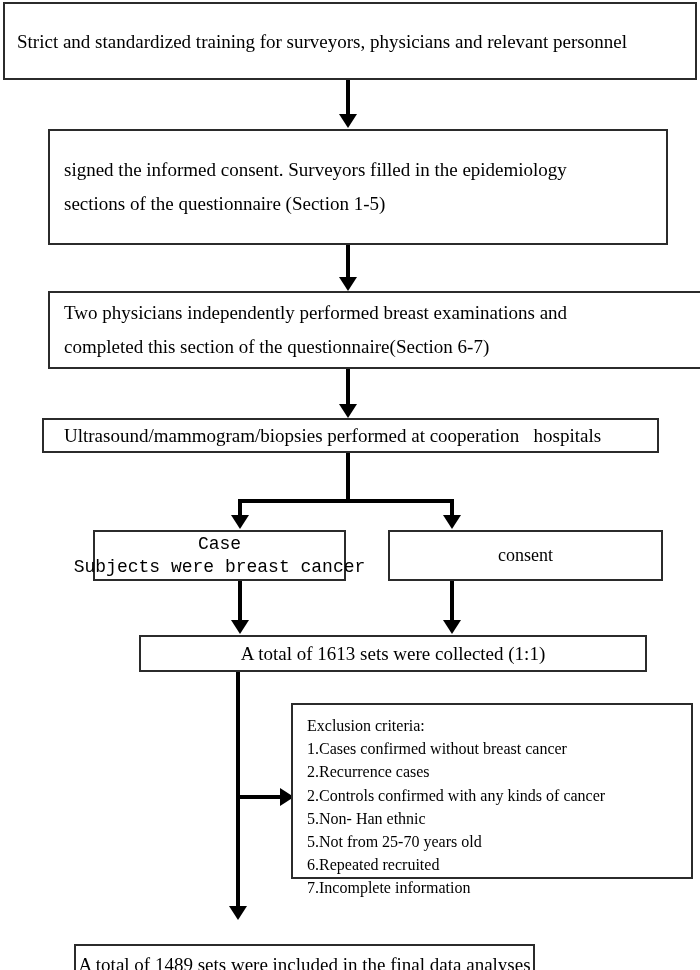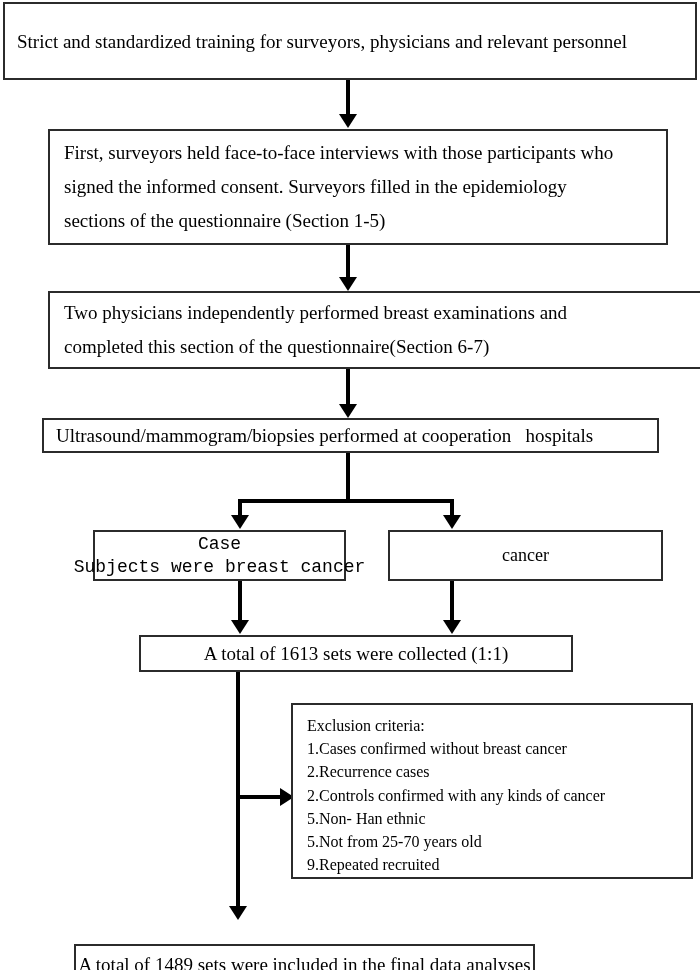--- a/index.html
+++ b/index.html
@@ -45,36 +45,36 @@
   #box-interviews .ln { font-size: 19px; line-height: 34px; }
 
   #box-physicians {
     left: 48px; top: 291px; width: 672px; height: 78px;
     padding: 6px 14px;
   }
   #box-physicians .ln { font-size: 19px; line-height: 34px; }
 
   #box-imaging {
     left: 42px; top: 418px; width: 617px; height: 35px;
-    padding: 0 12px;
+    padding: 0 20px;
   }
   #box-imaging .ln { font-size: 19px; line-height: 31px; }
 
   #box-case {
     left: 93px; top: 530px; width: 253px; height: 51px;
   }
   #box-case .ln { font-size: 18px; line-height: 23px; text-align: center; font-family: Liberation Mono, monospace; }
 
   #box-control {
     left: 388px; top: 530px; width: 275px; height: 51px;
   }
   #box-control .ln { font-size: 18px; line-height: 23px; text-align: center; }
 
   #box-collected {
-    left: 139px; top: 635px; width: 434px; height: 37px;
+    left: 139px; top: 635px; width: 508px; height: 37px;
   }
   #box-collected .ln { font-size: 19px; line-height: 33px; text-align: center; }
 
   #box-exclusion {
     left: 291px; top: 703px; width: 402px; height: 176px;
     padding: 9px 0 0 14px;
     justify-content: flex-start;
   }
   #box-exclusion .ln { font-size: 16px; line-height: 23.2px; }
 
@@ -111,21 +111,20 @@
 <div id="canvas">
 
   <div class="box" id="box-training">
     <span class="ln">Strict and standardized training for surveyors, physicians and relevant personnel</span>
   </div>
 
   <div class="vline" style="left:346px; top:80px; height:35px;"></div>
   <div class="arrowdown" style="left:339px; top:114px;"></div>
 
   <div class="box" id="box-interviews">
-    <span class="ln">First, surveyors held face-to-face interviews with those participants who</span>
     <span class="ln">signed the informed consent. Surveyors filled in the epidemiology</span>
     <span class="ln">sections of the questionnaire (Section 1-5)</span>
   </div>
 
   <div class="vline" style="left:346px; top:245px; height:33px;"></div>
   <div class="arrowdown" style="left:339px; top:277px;"></div>
 
   <div class="box" id="box-physicians">
     <span class="ln">Two physicians independently performed breast examinations and</span>
     <span class="ln">completed this section of the questionnaire(Section 6-7)</span>
@@ -144,21 +143,21 @@
   <div class="arrowdown" style="left:231px; top:515px;"></div>
   <div class="vline" style="left:450px; top:499px; height:17px;"></div>
   <div class="arrowdown" style="left:443px; top:515px;"></div>
 
   <div class="box center" id="box-case">
     <span class="ln">Case</span>
     <span class="ln">Subjects were breast cancer</span>
   </div>
 
   <div class="box center" id="box-control">
-    <span class="ln">cancer</span>
+    <span class="ln">consent</span>
   </div>
 
   <div class="vline" style="left:238px; top:581px; height:40px;"></div>
   <div class="arrowdown" style="left:231px; top:620px;"></div>
   <div class="vline" style="left:450px; top:581px; height:40px;"></div>
   <div class="arrowdown" style="left:443px; top:620px;"></div>
 
   <div class="box center" id="box-collected">
     <span class="ln">A total of 1613 sets were collected (1:1)</span>
   </div>
@@ -168,20 +167,21 @@
   <div class="hline" style="left:236px; top:795px; width:48px;"></div>
   <div class="arrowright" style="left:280px; top:788px;"></div>
 
   <div class="box" id="box-exclusion">
     <span class="ln">Exclusion criteria:</span>
     <span class="ln">1.Cases confirmed without breast cancer</span>
     <span class="ln">2.Recurrence cases</span>
     <span class="ln">2.Controls confirmed with any kinds of cancer</span>
     <span class="ln">5.Non- Han ethnic</span>
     <span class="ln">5.Not from 25-70 years old</span>
-    <span class="ln">9.Repeated recruited</span>
+    <span class="ln">6.Repeated recruited</span>
+    <span class="ln">7.Incomplete information</span>
   </div>
 
   <div class="box center" id="box-final">
     <span class="ln">A total of 1489 sets were included in the final data analyses</span>
   </div>
 
 </div>
 
 </body></html>

